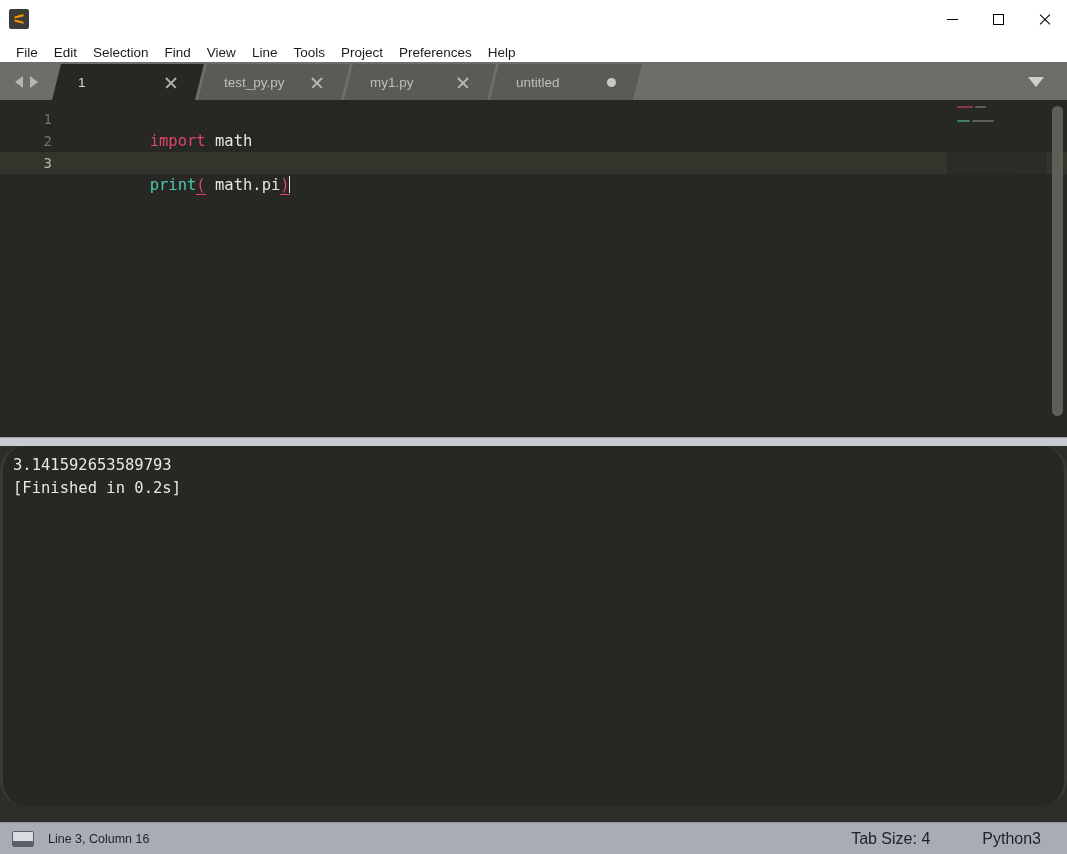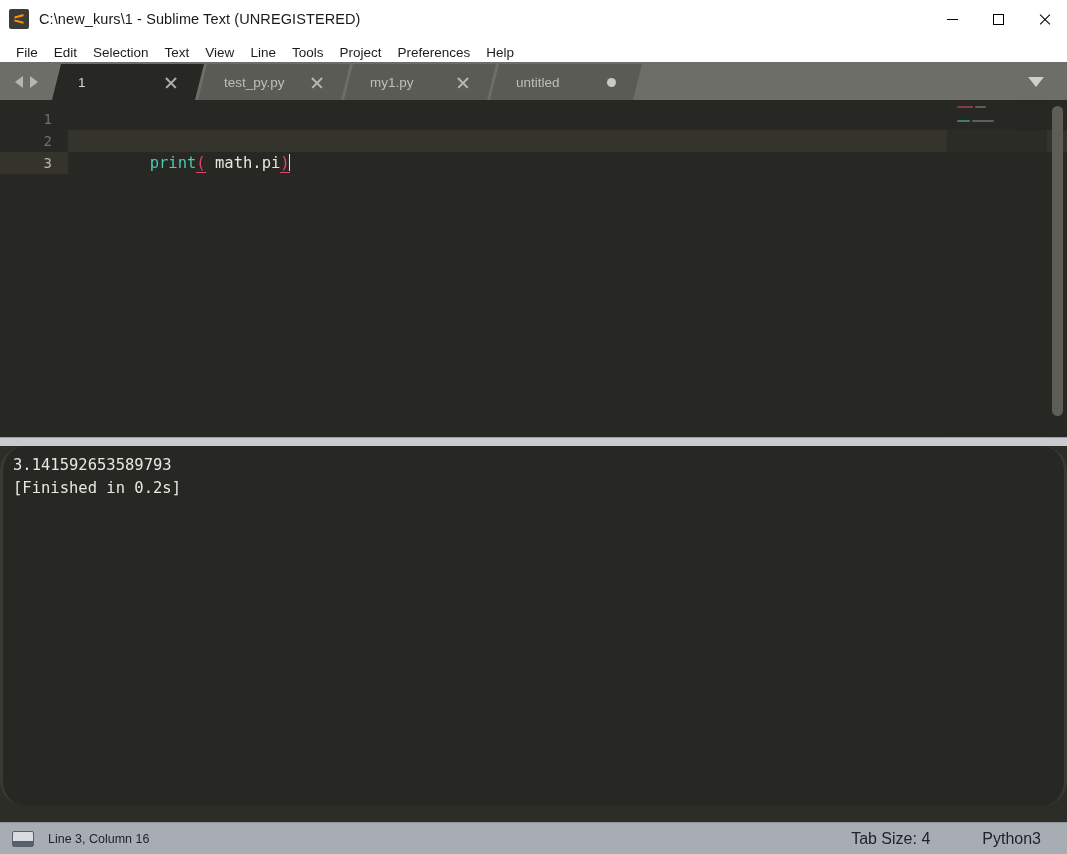--- a/index.html
+++ b/index.html
@@ -331,39 +331,38 @@
 
 <div class="app">
 
   <div class="titlebar">
     <div class="title-logo">
       <svg width="14" height="14" viewBox="0 0 14 14" aria-hidden="true">
         <polygon points="11.5,2 2.5,4.6 2.5,6.6 11.5,4.3" fill="#ff9800"></polygon>
         <polygon points="2.5,7.4 11.5,9.7 11.5,11.7 2.5,9.4" fill="#ff9800"></polygon>
       </svg>
     </div>
-    <div class="title-text">C:\new_kurs\1 - Sublime Text (UNREGISTERED)</div>
     <div class="win-controls">
       <div class="win-btn">
         <span class="glyph-min"></span>
       </div>
       <div class="win-btn">
         <span class="glyph-max"></span>
       </div>
       <div class="win-btn close">
         <span class="glyph-close"></span>
       </div>
     </div>
   </div>
 
   <div class="menubar">
     <div class="menu-item">File</div>
     <div class="menu-item">Edit</div>
     <div class="menu-item">Selection</div>
-    <div class="menu-item">Text</div>
+    <div class="menu-item">Find</div>
     <div class="menu-item">View</div>
     <div class="menu-item">Line</div>
     <div class="menu-item">Tools</div>
     <div class="menu-item">Project</div>
     <div class="menu-item">Preferences</div>
     <div class="menu-item">Help</div>
   </div>
 
   <div class="tabbar">
     <div class="nav-arrows">
@@ -393,20 +392,23 @@
     </div>
   </div>
 
   <div class="editor-wrap">
     <div class="gutter">
       <div class="gutter-num">1</div>
       <div class="gutter-num">2</div>
       <div class="gutter-num current">3</div>
     </div>
     <div class="code-area">
+      <div class="code-line">
+        <span class="tok-kw">import</span><span class="tok-txt"> math</span>
+      </div>
       <div class="code-line">&nbsp;</div>
       <div class="code-line current">
         <span class="tok-fn">print</span><span class="tok-brk">(</span><span class="tok-txt"> math.pi</span><span class="tok-brk">)</span><span class="caret"></span>
       </div>
     </div>
 
     <div class="minimap">
       <div class="mm-line">
         <span class="mm-seg" style="width:16px;background:#e0446c;"></span>
         <span class="mm-seg" style="width:11px;background:#8d8d86;"></span>

